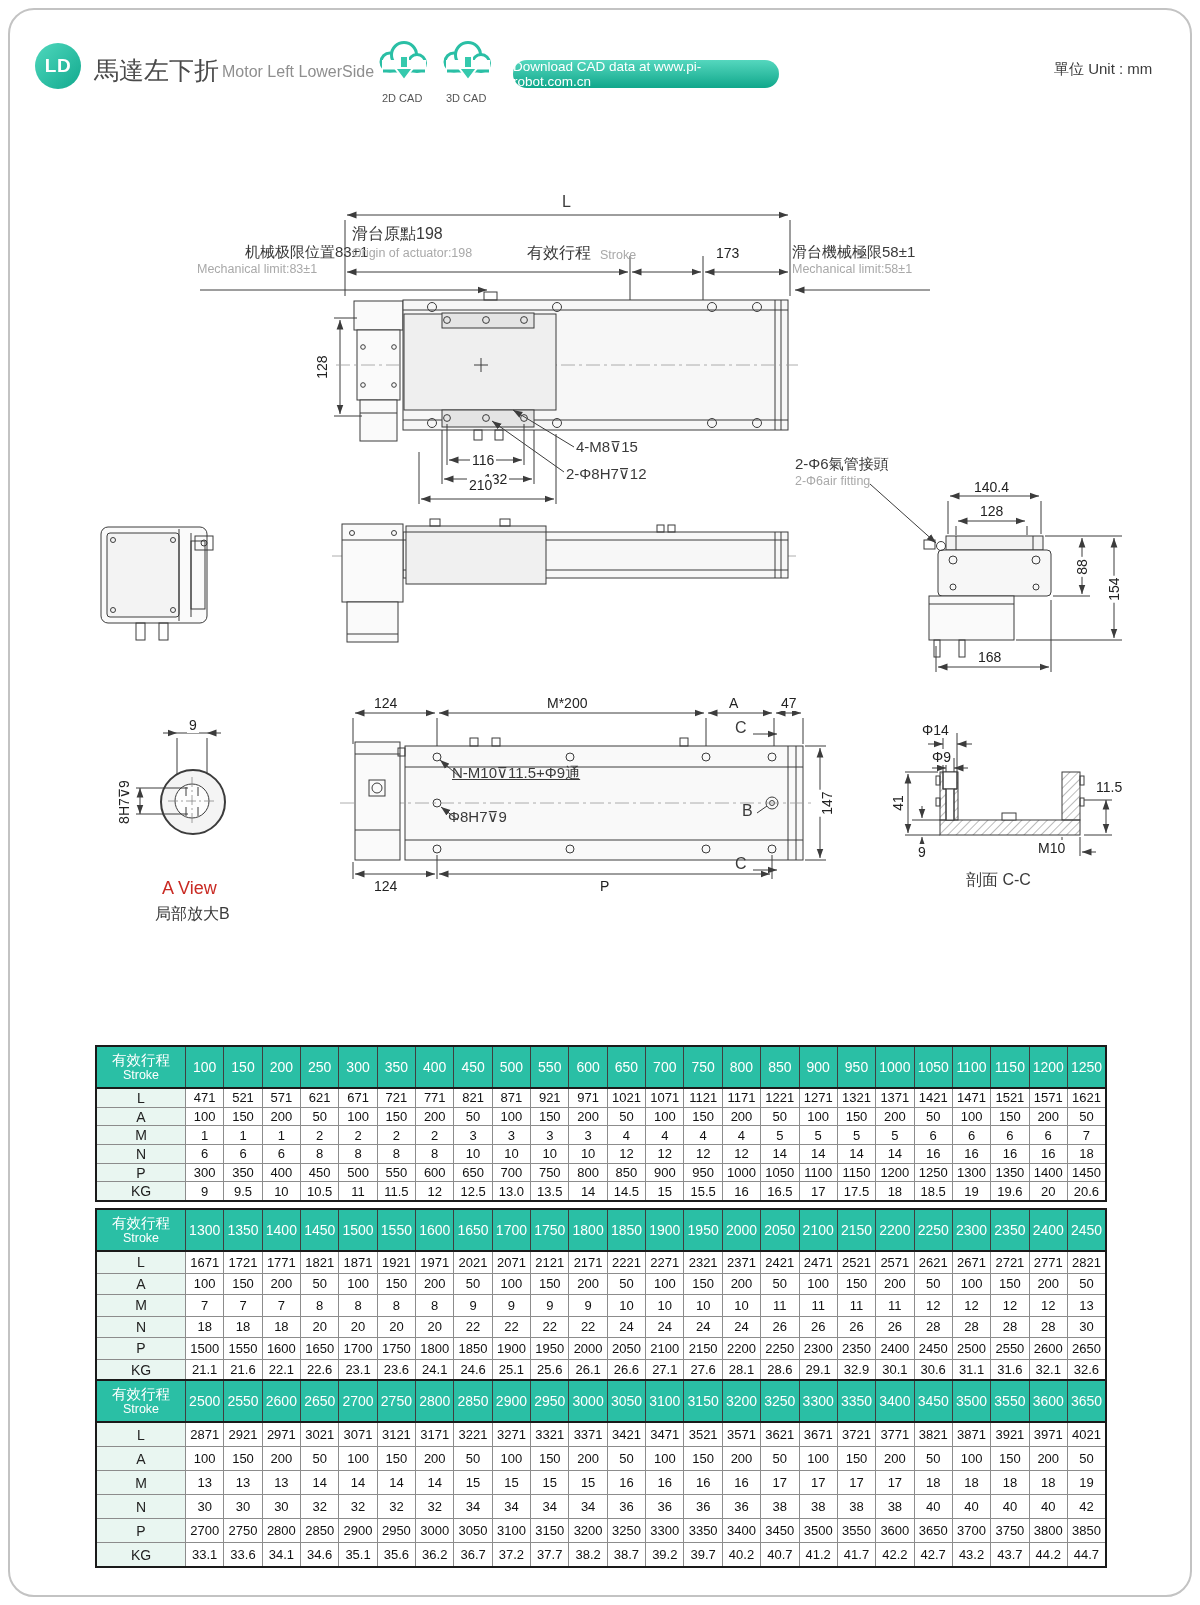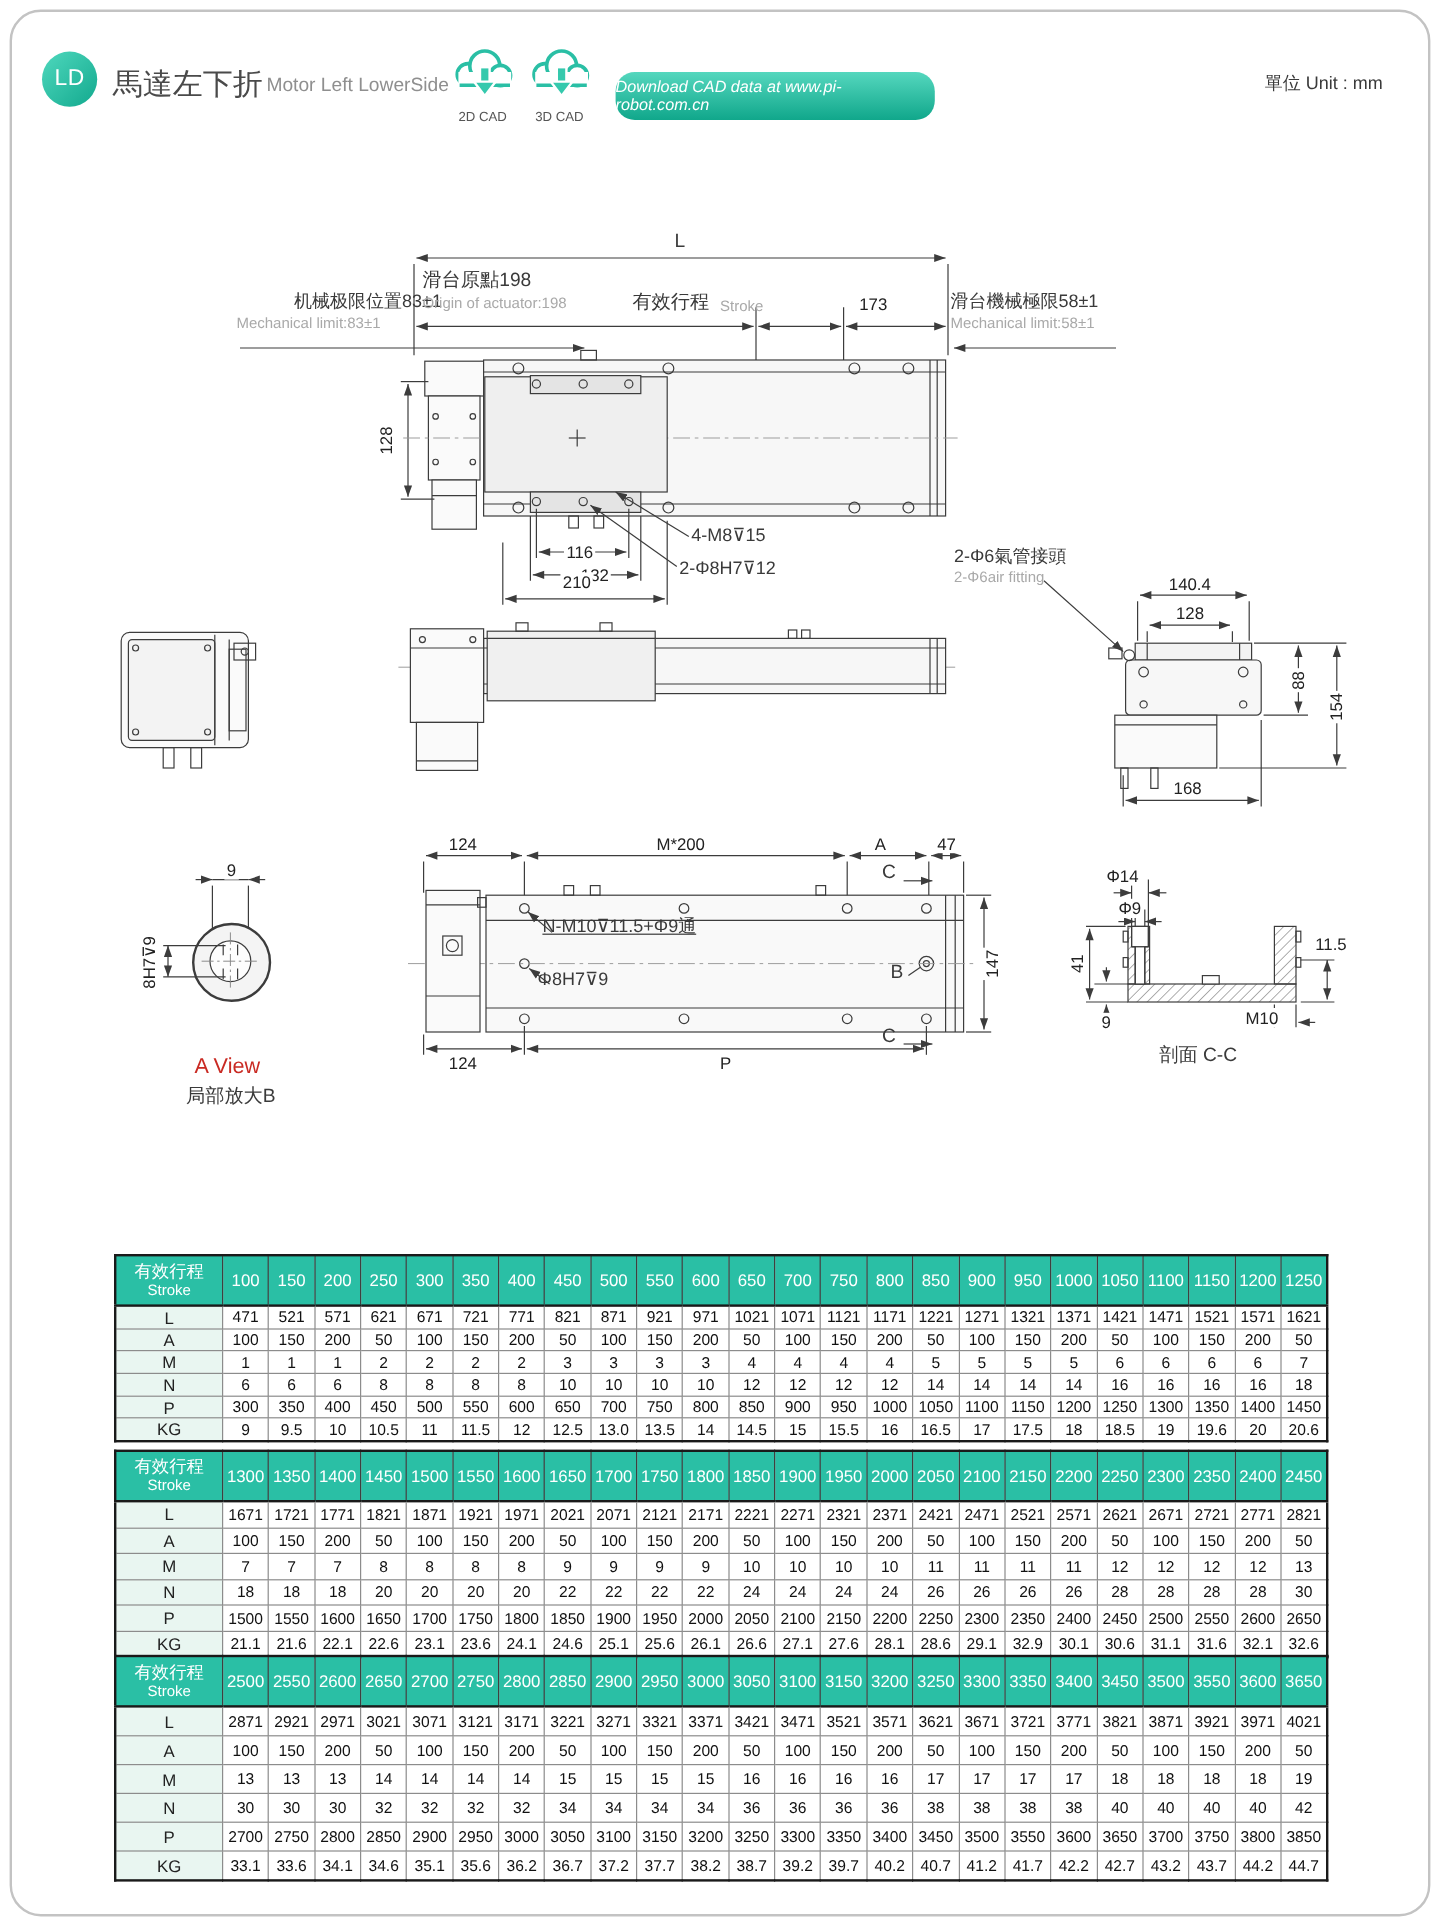--- a/index.html
+++ b/index.html
@@ -11,30 +11,30 @@
   .lbl{position:absolute;z-index:2;white-space:nowrap;line-height:1.15;color:#333;}
   .zh16{font-size:16px;color:#3a3a3a;}
   .zh15{font-size:15px;color:#3a3a3a;}
   .en13{font-size:12.5px;color:#a9a9a9;}
   .dim{font-size:14px;color:#222;background:#fff;padding:0 2px;z-index:3;}
   .rot{transform:rotate(-90deg);transform-origin:center center;}
   .under{text-decoration:underline;}
   .red{color:#c92a23;font-size:18px;}
   
   .logo{position:absolute;left:35px;top:43px;width:46px;height:46px;border-radius:50%;
-        background:linear-gradient(135deg,#4fd8bd,#12a98e);color:#fff;font-size:19px;font-weight:normal;
+        background:linear-gradient(135deg,#4fd8bd,#12a98e);color:#fff;font-size:19px;font-weight:bold;
         display:flex;align-items:center;justify-content:center;z-index:3;letter-spacing:.5px;}
   .title-zh{position:absolute;left:94px;top:56px;font-size:25px;color:#4a4a4a;z-index:3;}
   .title-en{position:absolute;left:212px;top:63px;font-size:16px;color:#8f8f8f;z-index:3;margin-left:10px;}
   .cloud{position:absolute;z-index:3;width:58px;height:52px;cursor:pointer;}
   .cloud-lab{position:absolute;z-index:3;font-size:11px;color:#555;}
-  .pill{position:absolute;left:513px;top:60px;width:266px;height:40px;border-radius:16px;z-index:3;
+  .pill{position:absolute;left:513px;top:60px;width:266px;height:28px;border-radius:16px;z-index:3;
         background:linear-gradient(180deg,#55d7be,#10a command 78b);
         background:linear-gradient(180deg,#55d7be,#10a78b);
-        color:#fff;font-size:13.5px;display:flex;align-items:center;justify-content:center;cursor:pointer;font-style:italic;}
+        color:#fff;font-size:13.5px;display:flex;align-items:center;justify-content:center;cursor:pointer;}
   .unit{position:absolute;left:1054px;top:60px;font-size:15px;color:#3a3a3a;z-index:3;}
   
   table.st{position:absolute;left:95px;border-collapse:collapse;table-layout:fixed;width:1012px;z-index:2;
            border:2px solid #1a1a1a;}
   table.st th{background:#2abfa5;color:#fff;font-weight:normal;font-size:14px;border:1px solid #3f3f3f;
               height:40px;padding:0;text-align:center;border-bottom:2px solid #1a1a1a;}
   table.st th.lblcol, table.st td.lblcol{width:88px;}
   table.st td{border:1px solid #8c8c8c;font-size:13px;color:#111;text-align:center;padding:0;background:#fff;}
   table.st td.lblcol{background:#e9f6f1;color:#222;font-size:14px;}
   table.st .hz{font-size:14.5px;line-height:1.25;}

